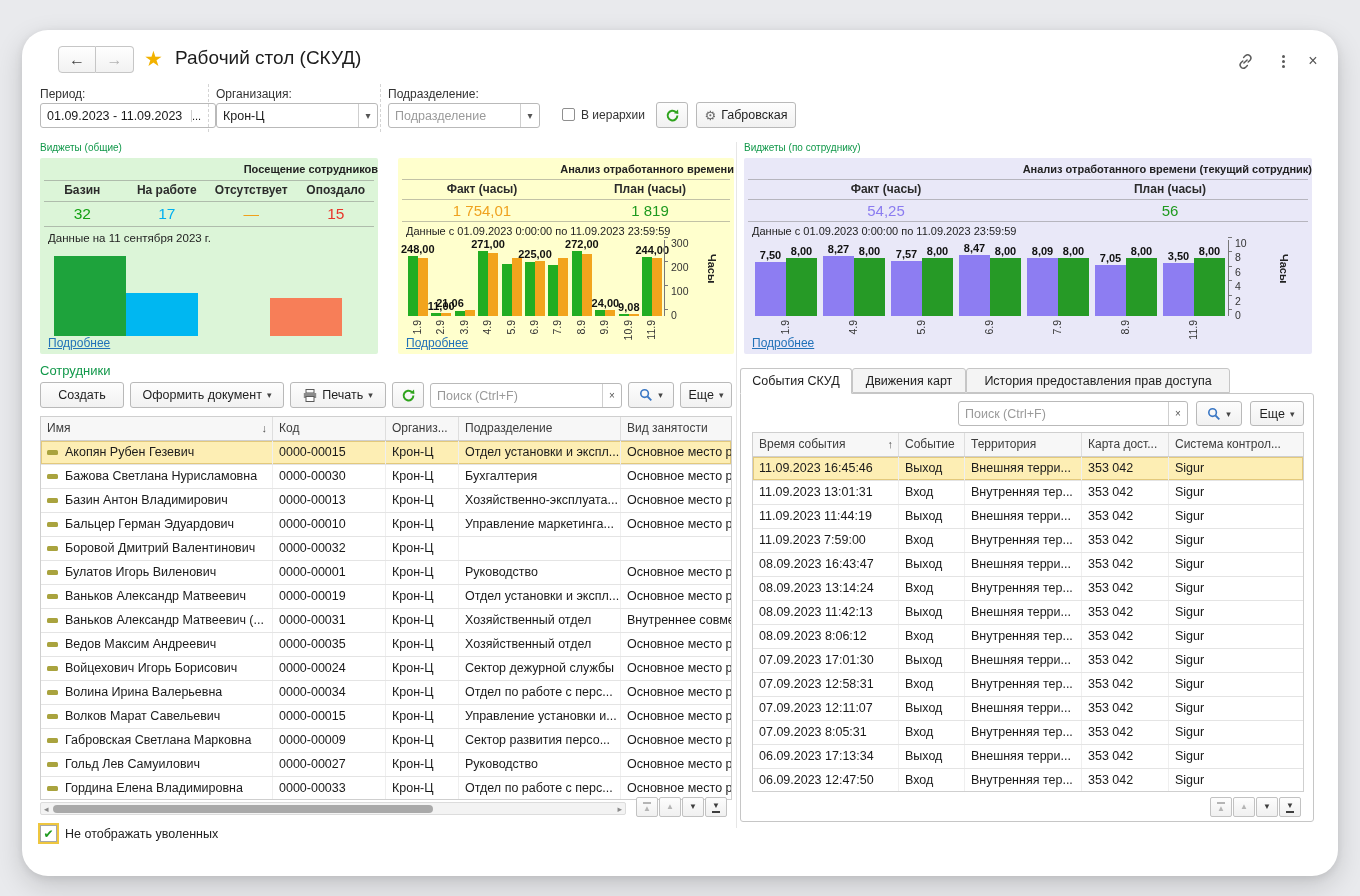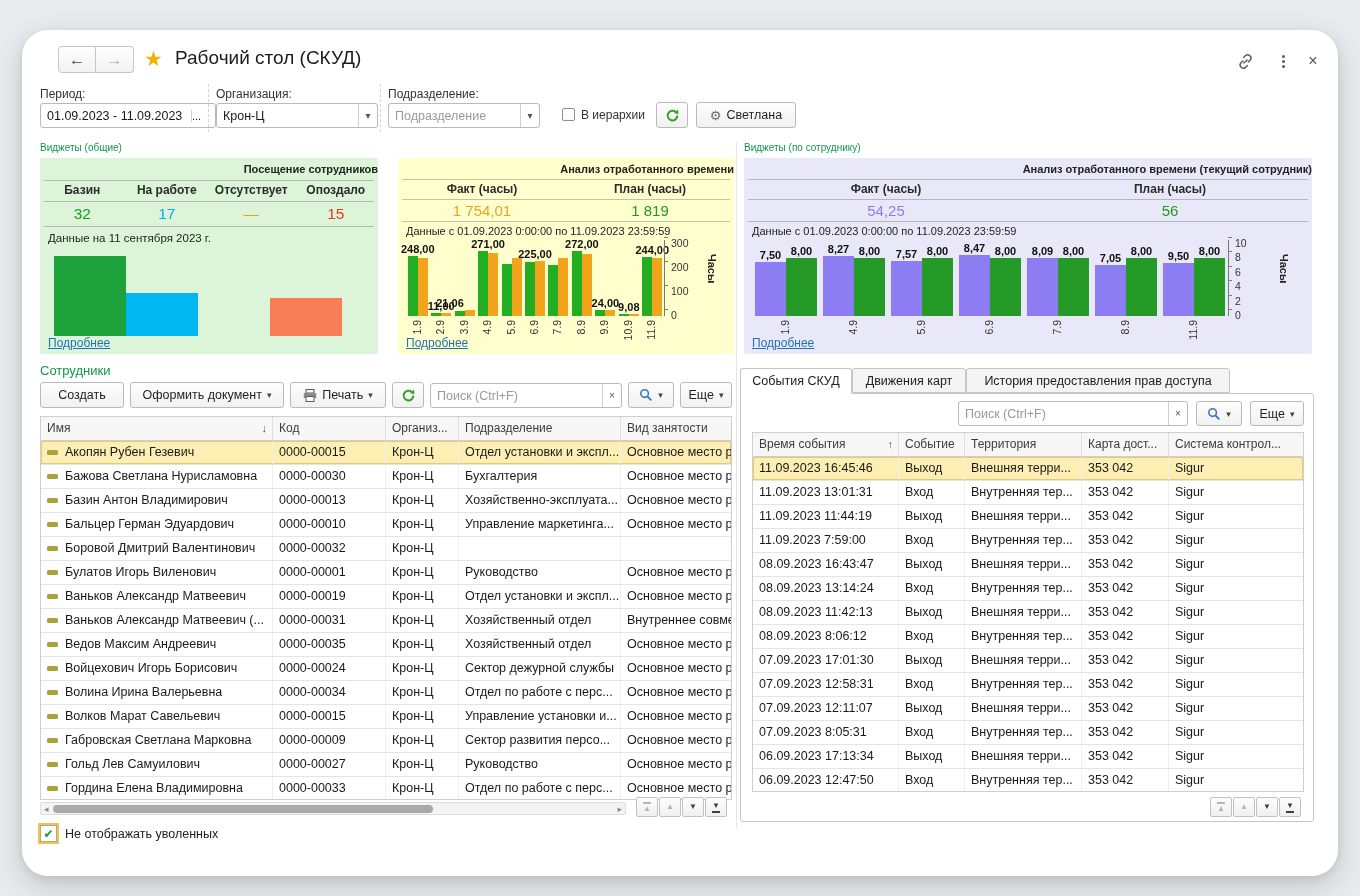--- a/index.html
+++ b/index.html
@@ -151,21 +151,21 @@
   <span class="chk" style="position:absolute; left:540px; top:78px"></span>
   <span class="flabel" style="left:559px; top:78px">В иерархии</span>
   <div class="btn abtn" style="left:634px; top:72px; width:32px">
     <svg class="greenref" width="15" height="15" viewBox="0 0 16 16">
       <path d="M13.2 8 a5.2 5.2 0 1 1 -1.6 -3.7" fill="none" stroke="#2ea31c" stroke-width="2.1"></path>
       <polygon points="13.9,1.6 14.3,6.4 9.6,5.6" fill="#2ea31c"></polygon>
     </svg>
   </div>
   <div class="btn abtn" style="left:674px; top:72px; width:100px">
     <span style="color:#6b6b6b; font-size:13px">⚙</span>
-    <span>Светлана</span>
+    <span>Габровская</span>
   </div>
 
   <span class="seclabel" style="left:18px; top:112px">Виджеты (общие)</span>
   <span class="seclabel" style="left:722px; top:112px">Виджеты (по сотруднику)</span>
   <div class="vsep"></div>
 
   <div class="widget w-green">
     <div class="wg-title">Посещение сотрудников</div>
     <div class="hline" style="top:22px"></div>
     <div class="wcols wchead">
@@ -307,21 +307,21 @@
         <div class="bar" style="left: 275px; width: 31px; height: 58px; background: rgb(141, 125, 242);"></div>
         <div class="bar" style="left: 306px; width: 31px; height: 58px; background: rgb(38, 154, 38);"></div>
         <div class="bar-label" style="left: 290.5px; top: 1px;">8,09</div>
         <div class="bar-label" style="left: 321.5px; top: 1px;">8,00</div>
         <div class="bar" style="left: 343px; width: 31px; height: 51px; background: rgb(141, 125, 242);"></div>
         <div class="bar" style="left: 374px; width: 31px; height: 58px; background: rgb(38, 154, 38);"></div>
         <div class="bar-label" style="left: 358.5px; top: 8px;">7,05</div>
         <div class="bar-label" style="left: 389.5px; top: 1px;">8,00</div>
         <div class="bar" style="left: 411px; width: 31px; height: 53px; background: rgb(141, 125, 242);"></div>
         <div class="bar" style="left: 442px; width: 31px; height: 58px; background: rgb(38, 154, 38);"></div>
-        <div class="bar-label" style="left: 426.5px; top: 6px;">9,50</div>
+        <div class="bar-label" style="left: 426.5px; top: 6px;">3,50</div>
         <div class="bar-label" style="left: 457.5px; top: 1px;">8,00</div>
       </div>
     <div class="yaxis" style="left:484px; top:86px; height:72px">
         <div class="y-tick" style="top: 65px;">
           <i></i>
           <span>0</span>
         </div>
         <div class="y-tick" style="top: 50.6px;">
           <i></i>
           <span>2</span>

